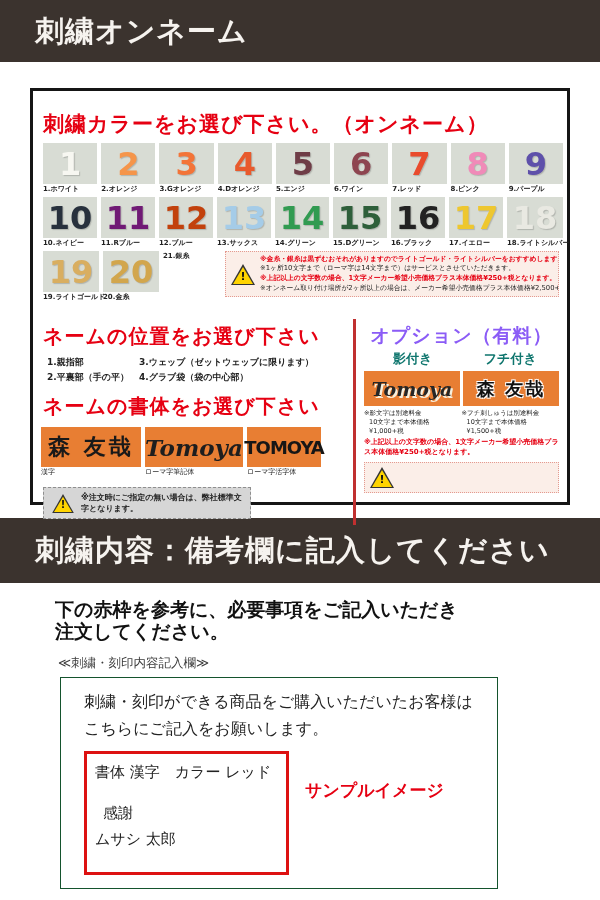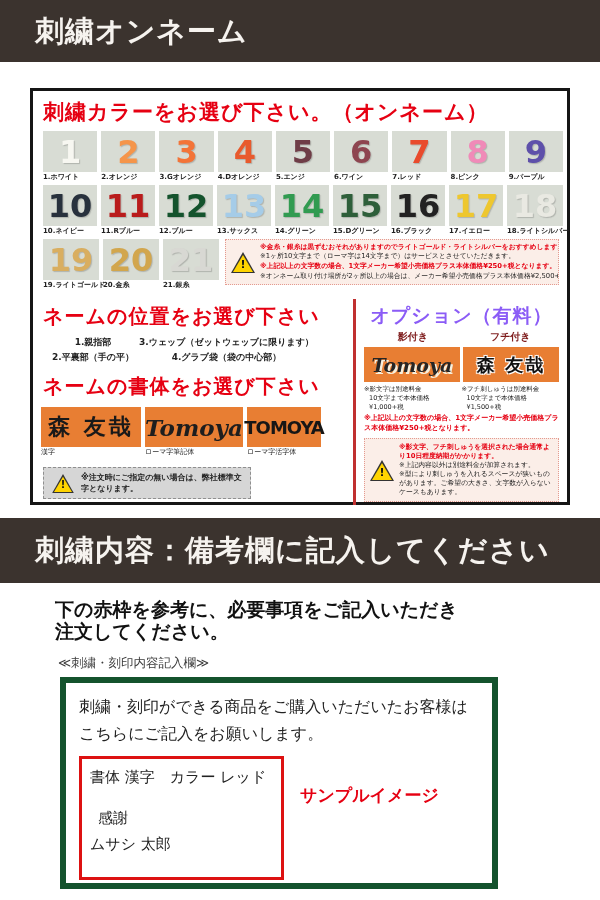--- a/index.html
+++ b/index.html
@@ -5,21 +5,21 @@
   * { box-sizing: border-box; margin: 0; padding: 0; }
   html,body { width:600px; background:#fff; font-family:"DejaVu Sans","Liberation Sans",sans-serif; }
   body { height:900px; overflow:hidden; }
 
   .dark-header { height:62px; background:#3b332e; color:#f6f3ef; font-size:29px;
     font-weight:bold; line-height:62px; padding-left:35px; letter-spacing:1px; }
   .dark-header.second { margin-top:13px; height:65px; line-height:65px; }
 
   .top-box { margin:26px 30px 0; border:3px solid #151515; height:417px; background:#fff; }
 
-  .red-h { color:#e60012; font-weight:bold; font-size:21px; padding:7px 10px 3px; letter-spacing:1px; }
+  .red-h { color:#e60012; font-weight:bold; font-size:21px; padding:19px 10px 3px; letter-spacing:1px; }
 
   .srow { display:flex; padding:0 0 0 10px; margin-top:2px; }
   .swatch-cell { width:56px; margin-right:4px; }
   .swatch { height:41px; background:#d8dcd4; display:flex; align-items:center; justify-content:center;
     font-size:32px; font-weight:bold; text-shadow:1px 1px 1px rgba(60,60,60,0.25); }
   .swatch-label { font-size:7px; color:#222; line-height:11px; white-space:nowrap; font-weight:bold; }
 
   .row3 { display:flex; align-items:flex-start; }
   .row3-cells { display:flex; }
 
@@ -30,61 +30,61 @@
   .wrap .wline { white-space:normal; }
 
   .warn-icon { position:relative; width:24px; height:21px; flex:none; }
   .warn-icon .t1 { position:absolute; left:0; top:0; width:0; height:0;
     border-left:12px solid transparent; border-right:12px solid transparent; border-bottom:21px solid #333; }
   .warn-icon .t2 { position:absolute; left:2px; top:3px; width:0; height:0;
     border-left:10px solid transparent; border-right:10px solid transparent; border-bottom:17px solid #ffd400; }
   .warn-icon .ex { position:absolute; left:0; right:0; top:7px; text-align:center;
     font-weight:bold; font-size:11px; line-height:11px; color:#111; }
 
-  .two-col { display:flex; margin-top:8px; height:206px; }
+  .two-col { display:flex; margin-top:16px; height:206px; }
   .left-col { width:320px; }
   .right-col { flex:1; border-left:3px solid #c03030; padding:4px 8px 0 8px; }
 
   .pos-list { display:flex; padding:2px 0 0 14px; }
-  .pos-col { font-size:9px; font-weight:bold; color:#222; line-height:15px;text-align:center; }
+  .pos-col { font-size:9px; font-weight:bold; color:#222; line-height:15px; }
   .pos-col.a { width:92px; }
 
   .font-samples { display:flex; padding:4px 8px 0 8px; gap:4px; }
   .fcell {}
   .fsample { background:#e87e33; height:40px; display:flex; align-items:center; justify-content:center; }
   .fsample.kanji { width:100px; font-family:"DejaVu Serif","Liberation Serif",serif; font-weight:bold; font-size:22px; color:#191919; letter-spacing:3px; }
   .fsample.script { width:98px; font-family:"DejaVu Serif","Liberation Serif",serif; font-style:italic; font-weight:bold; font-size:23px; color:#1e1e1e; }
   .fsample.block { width:74px; font-weight:bold; font-size:18px; letter-spacing:-1px; color:#161616; }
   .flabel { font-size:7px; color:#222; line-height:11px;font-family:Liberation Serif, serif; }
 
   .gray-note { margin:9px 0 0 10px; width:208px; background:#d6d6d6; border:1px dashed #8f8f8f;
     display:flex; align-items:center; gap:6px; padding:4px 7px; }
   .gray-note .txt { font-size:8px; font-weight:bold; color:#222; line-height:11px; }
 
   .opt-h { color:#8b5cf6; font-weight:bold; font-size:19px; text-align:center; letter-spacing:1px; }
-  .opt-labels { display:flex; color:#7f1d1d; font-weight:bold; font-size:10px; margin-top:1px; }
+  .opt-labels { display:flex; color:#0f766e; font-weight:bold; font-size:13px; margin-top:1px; }
   .opt-labels span { flex:1; text-align:center; }
   .opt-samples { display:flex; gap:3px; margin-top:3px; }
   .opt-sample { flex:1; height:35px; background:#e87e33; display:flex; align-items:center; justify-content:center; }
   .opt-sample.shadow { font-family:"DejaVu Serif","Liberation Serif",serif; font-style:italic; font-weight:bold;
     font-size:19px; color:#262626; text-shadow:2px 2px 0 #f6efdd; }
   .opt-sample.outline { font-family:"DejaVu Serif","Liberation Serif",serif; font-weight:bold; font-size:18px;
     color:#111; letter-spacing:2px; text-shadow:-1px -1px 0 #fff,1px -1px 0 #fff,-1px 1px 0 #fff,1px 1px 0 #fff; }
   .opt-notes { display:flex; margin-top:3px; }
   .opt-note { flex:1; font-size:6.5px; line-height:9px; color:#222; }
   .opt-note .ind { padding-left:5px; }
   .opt-price { margin-top:2px; font-size:7px; line-height:9.5px; font-weight:bold; color:#e60012; }
   .opt-warn { margin-top:5px; background:#fbeee8; border:1px dotted #e49a90; display:flex;
     align-items:center; gap:5px; padding:4px 5px; }
   .opt-warn .wline { line-height:9px; }
 
   .instructions { margin:15px 0 0 55px; font-size:19px; font-weight:bold; color:#111; line-height:1.18; }
   .form-label { margin:12px 0 5px 58px; font-size:12.5px; color:#3c3c3c; }
 
-  .form-box { margin-left:60px; width:438px; height:212px; border:6px solid #14532d; padding:10px 13px; }
+  .form-box { margin-left:60px; width:438px; height:212px; border:1px solid #14532d; padding:10px 23px; }
   .form-text { font-size:16px; color:#222; line-height:1.7; }
   .form-body { display:flex; align-items:flex-start; margin-top:9px; }
   .red-box { width:205px; height:124px; border:3px solid #dd1111; padding:9px 8px; }
   .red-box .l1 { font-size:15px; color:#222; }
   .red-box .l2 { font-size:15px; color:#222; margin-top:22px; padding-left:8px; }
   .red-box .l3 { font-size:15px; color:#222; margin-top:7px; }
   .sample-caption { color:#e60012; font-weight:bold; font-size:17px; margin:28px 0 0 16px; }
 </style>
 </head>
 <body>
@@ -132,25 +132,25 @@
           <div class="swatch" style="color: rgb(94, 80, 170);">9</div>
           <div class="swatch-label">9.パープル</div>
         </div>
       </div>
     <div class="srow" id="row2">
         <div class="swatch-cell">
           <div class="swatch" style="color: rgb(40, 49, 61);">10</div>
           <div class="swatch-label">10.ネイビー</div>
         </div>
         <div class="swatch-cell">
-          <div class="swatch" style="color: #b91c1c;">11</div>
+          <div class="swatch" style="color: #701a75;">11</div>
           <div class="swatch-label">11.Rブルー</div>
         </div>
         <div class="swatch-cell">
-          <div class="swatch" style="color: #14532d;">12</div>
+          <div class="swatch" style="color: #c2410c;">12</div>
           <div class="swatch-label">12.ブルー</div>
         </div>
         <div class="swatch-cell">
           <div class="swatch" style="color: rgb(165, 204, 232);">13</div>
           <div class="swatch-label">13.サックス</div>
         </div>
         <div class="swatch-cell">
           <div class="swatch" style="color: rgb(49, 155, 81);">14</div>
           <div class="swatch-label">14.グリーン</div>
         </div>
@@ -175,21 +175,20 @@
       <div class="row3-cells" id="row3">
           <div class="swatch-cell">
             <div class="swatch" style="color: rgb(217, 174, 96);">19</div>
             <div class="swatch-label">19.ライトゴールド</div>
           </div>
           <div class="swatch-cell">
             <div class="swatch" style="color: rgb(210, 166, 77);">20</div>
             <div class="swatch-label">20.金糸</div>
           </div>
           <div class="swatch-cell">
-            <div class="swatch" style="color: rgb(216, 216, 211);">21</div>
             <div class="swatch-label">21.銀糸</div>
           </div>
         </div>
       <div class="warn-box">
         <div class="warn-icon">
           <div class="t1"></div>
             <div class="t2"></div>
             <div class="ex">!</div>
         </div>
         <div id="warn1">
@@ -262,25 +261,20 @@
           <div class="ind">10文字まで本体価格¥1,500+税</div>
         </div>
       </div>
       <div class="opt-price">※上記以上の文字数の場合、1文字メーカー希望小売価格プラス本体価格¥250+税となります。</div>
       <div class="opt-warn wrap">
         <div class="warn-icon">
           <div class="t1"></div>
             <div class="t2"></div>
             <div class="ex">!</div>
         </div>
-        <div id="warn2">
-            <div class="wline red">※影文字、フチ刺しゅうを選択された場合通常より10日程度納期がかかります。</div>
-            <div class="wline">※上記内容以外は別途料金が加算されます。</div>
-            <div class="wline">※型により刺しゅうを入れるスペースが狭いものがあります。ご希望の大きさ、文字数が入らないケースもあります。</div>
-          </div>
       </div>
     </div>
   </div>
 </div>
 
 <div class="dark-header second">刺繍内容：備考欄に記入してください</div>
 
 <div class="instructions">
   <div>下の赤枠を参考に、必要事項をご記入いただき</div>
   <div>注文してください。</div>

